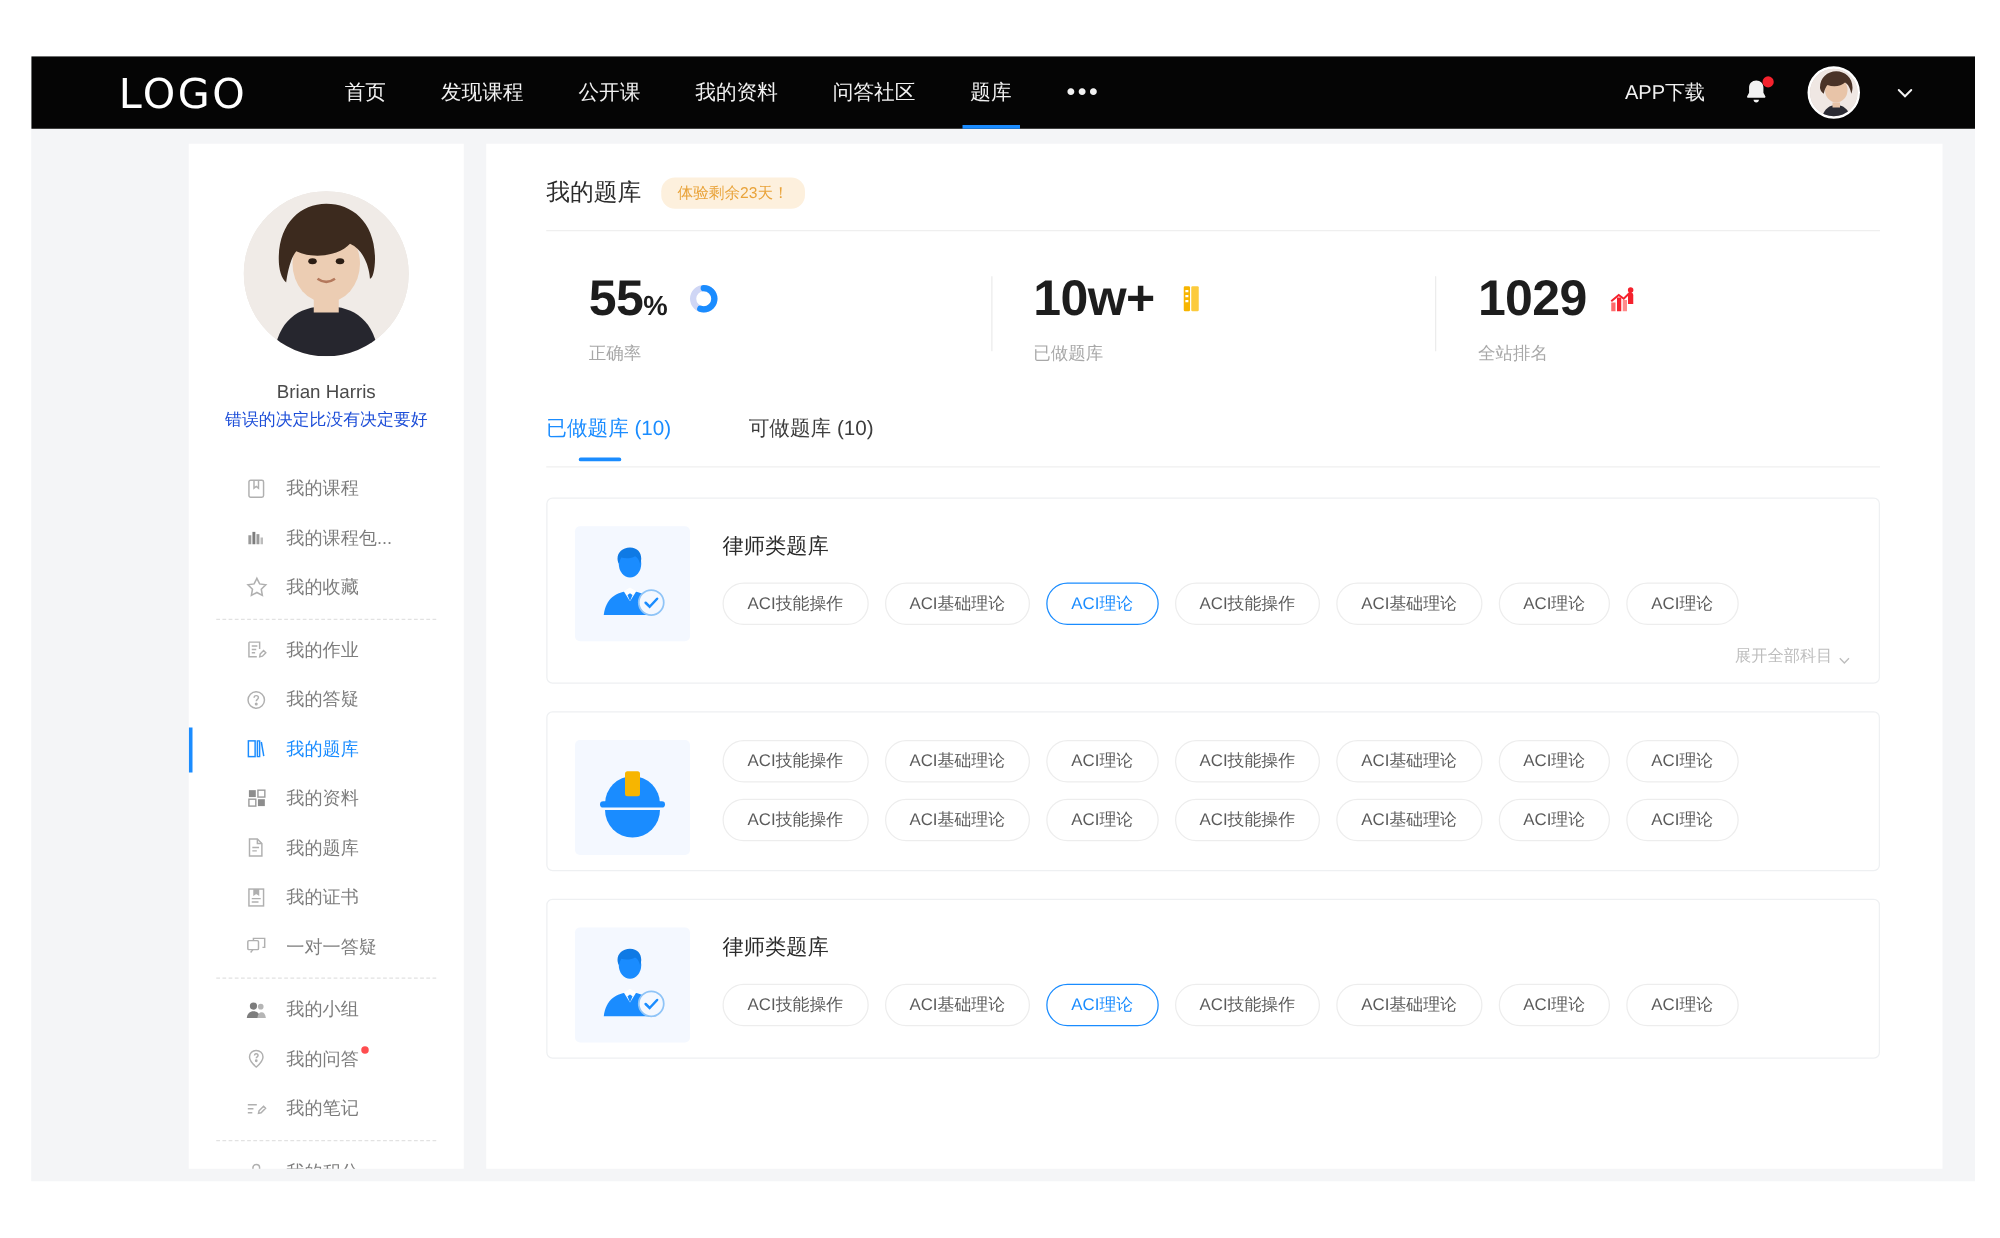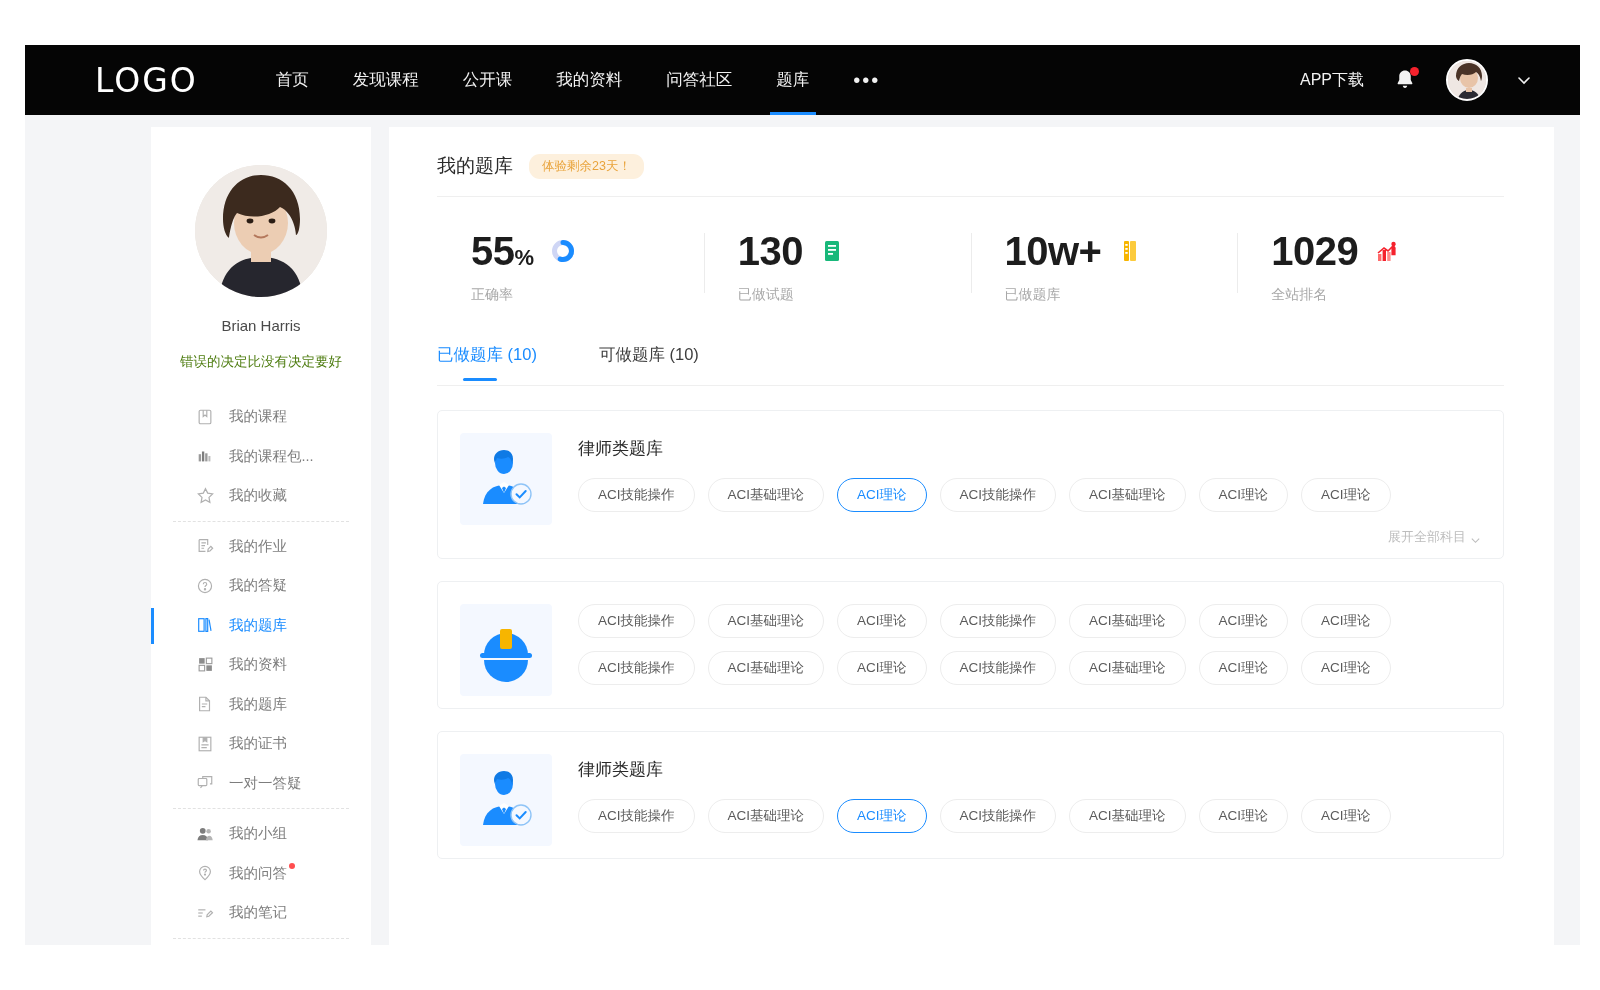--- a/index.html
+++ b/index.html
@@ -14,21 +14,21 @@
     position: absolute;
     left: 25px; top: 45px;
     width: 1555px; height: 900px;
     background: #f4f5f7;
     overflow: hidden;
   }
 
   
   .navbar {
     position: relative;
-    height: 70px;
+    height: 58px;
     background: #050505;
     display: flex;
     align-items: center;
     padding: 0 0 0 70px;
   }
   .logo {
     color: #ffffff;
     font-size: 33px;
     letter-spacing: 2px;
     font-weight: 400;
@@ -111,23 +111,23 @@
     position: relative;
   }
   .side-name {
     text-align: center;
     margin-top: 20px;
     font-size: 15px;
     color: #4a4a4a;
   }
   .side-motto {
     text-align: center;
-    margin-top: 19px;
+    margin-top: 5px;
     font-size: 13.5px;
-    color: #4d7c0f;
+    color: #1d4ed8;
   }
   .side-menu { margin-top: 26px; }
   .side-item {
     display: flex;
     align-items: center;
     height: 39.5px;
     padding-left: 44px;
     color: #7d7d7d;
     font-size: 14.5px;
     cursor: pointer;
@@ -534,34 +534,20 @@
             <span class="stat-ico">
               <svg width="26" height="26" viewBox="0 0 26 26">
                 <circle cx="13" cy="13" r="8.5" fill="none" stroke="#cfd6f5" stroke-width="5"></circle>
                 <circle cx="13" cy="13" r="8.5" fill="none" stroke="#1a8cff" stroke-width="5" stroke-dasharray="29.4 53.4" transform="rotate(-90 13 13)" stroke-linecap="round"></circle>
               </svg>
             </span>
           </div>
           <div class="stat-label">正确率</div>
         </div>
 
-        <div class="stat">
-          <div class="stat-row">
-            <div class="stat-val"><span>130</span><span class="unit"></span></div>
-            <span class="stat-ico">
-              <svg width="22" height="24" viewBox="0 0 22 24">
-                <rect x="4" y="2" width="14" height="20" rx="1.5" fill="#18b87a"></rect>
-                <rect x="7" y="6" width="8" height="1.8" fill="#ffffff"></rect>
-                <rect x="7" y="10" width="8" height="1.8" fill="#ffffff"></rect>
-                <rect x="7" y="14" width="5" height="1.8" fill="#ffffff"></rect>
-              </svg>
-            </span>
-          </div>
-          <div class="stat-label">已做试题</div>
-        </div>
 
         <div class="stat">
           <div class="stat-row">
             <div class="stat-val"><span>10w+</span><span class="unit"></span></div>
             <span class="stat-ico">
               <svg width="22" height="24" viewBox="0 0 22 24">
                 <rect x="5" y="2" width="5" height="20" rx="1" fill="#f7b500"></rect>
                 <rect x="11" y="2" width="6" height="20" rx="1" fill="#fccb3d"></rect>
                 <rect x="6.3" y="5" width="2.4" height="1.8" fill="#ffffff"></rect>
                 <rect x="6.3" y="9" width="2.4" height="1.8" fill="#ffffff"></rect>

